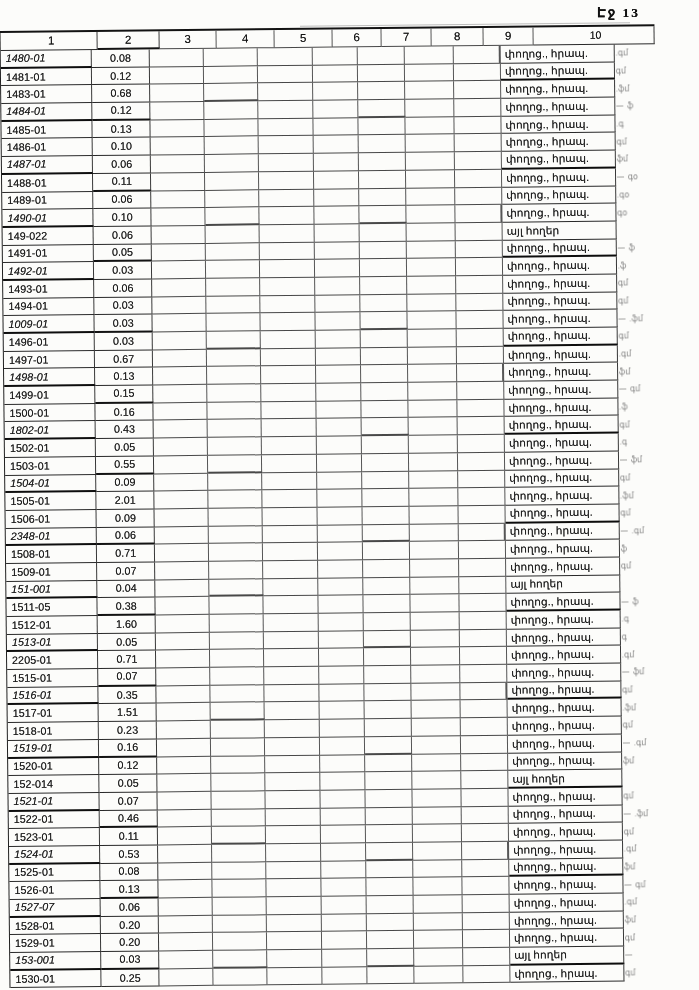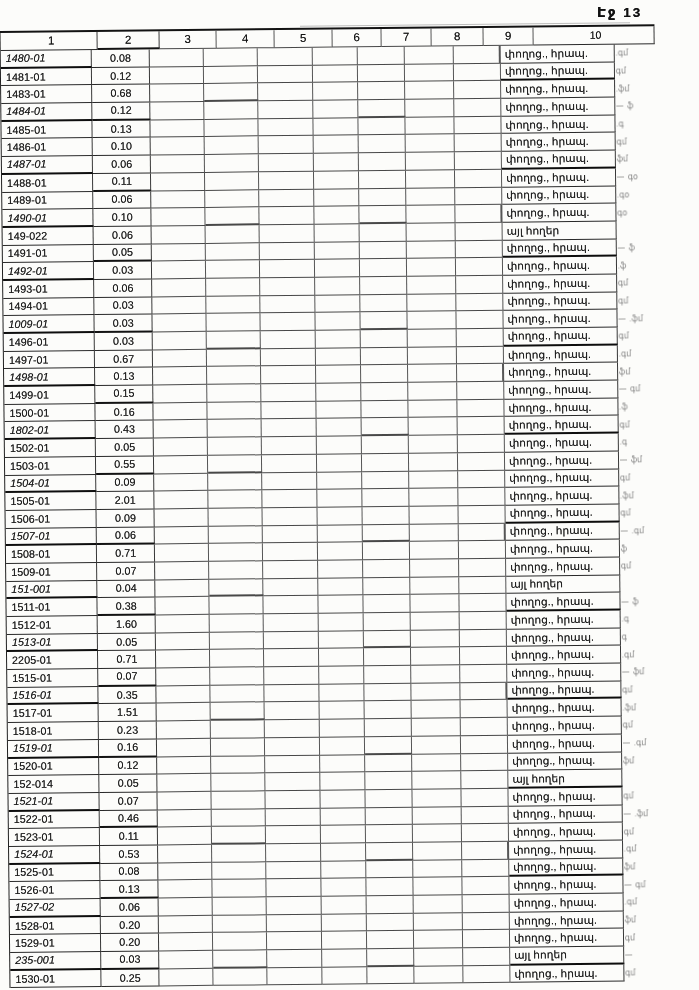--- a/index.html
+++ b/index.html
@@ -6,20 +6,21 @@
   body{
     width:699px;height:990px;overflow:hidden;position:relative;
     background:#fcfcfa;
     font-family:"Liberation Sans","DejaVu Sans",sans-serif;
     color:#1e1e1e;
   }
   .page-label{
     position:absolute;left:597px;top:4px;
     font-size:13.5px;font-weight:bold;letter-spacing:2px;color:#111;
     text-shadow:0 0 0.6px rgba(0,0,0,0.8);
+    font-family:Liberation Serif, serif;
   }
   .scan-wrap{
     position:absolute;left:4px;top:31px;
     transform:rotate(-0.6deg);
     transform-origin:0 45%;
   }
   .tbl{
     border-top:2px solid #161616;
     border-left:1.5px solid #242424;
     width:654px;
@@ -439,21 +440,21 @@
           <div class="cell c4"></div>
           <div class="cell c5"></div>
           <div class="cell c6"></div>
           <div class="cell c7"></div>
           <div class="cell c8"></div>
           <div class="cell c9"></div>
           <div class="cell c10">փողոց., հրապ.</div>
           <div class="mark">գմ</div>
         </div>
         <div class="row">
-          <div class="cell c1">1507-01</div>
+          <div class="cell c1">2348-01</div>
           <div class="cell c2">0.06</div>
           <div class="cell c3"></div>
           <div class="cell c4"></div>
           <div class="cell c5"></div>
           <div class="cell c6"></div>
           <div class="cell c7"></div>
           <div class="cell c8"></div>
           <div class="cell c9"></div>
           <div class="cell c10">փողոց., հրապ.</div>
           <div class="mark">.գմ</div>
@@ -491,21 +492,21 @@
           <div class="cell c4"></div>
           <div class="cell c5"></div>
           <div class="cell c6"></div>
           <div class="cell c7"></div>
           <div class="cell c8"></div>
           <div class="cell c9"></div>
           <div class="cell c10">այլ հողեր</div>
           <div class="mark"></div>
         </div>
         <div class="row">
-          <div class="cell c1">1511-01</div>
+          <div class="cell c1">1511-05</div>
           <div class="cell c2">0.38</div>
           <div class="cell c3"></div>
           <div class="cell c4"></div>
           <div class="cell c5"></div>
           <div class="cell c6"></div>
           <div class="cell c7"></div>
           <div class="cell c8"></div>
           <div class="cell c9"></div>
           <div class="cell c10">փողոց., հրապ.</div>
           <div class="mark">ֆ</div>
@@ -712,21 +713,21 @@
           <div class="cell c4"></div>
           <div class="cell c5"></div>
           <div class="cell c6"></div>
           <div class="cell c7"></div>
           <div class="cell c8"></div>
           <div class="cell c9"></div>
           <div class="cell c10">փողոց., հրապ.</div>
           <div class="mark">գմ</div>
         </div>
         <div class="row">
-          <div class="cell c1">1527-02</div>
+          <div class="cell c1">1527-07</div>
           <div class="cell c2">0.06</div>
           <div class="cell c3"></div>
           <div class="cell c4"></div>
           <div class="cell c5"></div>
           <div class="cell c6"></div>
           <div class="cell c7"></div>
           <div class="cell c8"></div>
           <div class="cell c9"></div>
           <div class="cell c10">փողոց., հրապ.</div>
           <div class="mark">.գմ</div>
@@ -751,21 +752,21 @@
           <div class="cell c4"></div>
           <div class="cell c5"></div>
           <div class="cell c6"></div>
           <div class="cell c7"></div>
           <div class="cell c8"></div>
           <div class="cell c9"></div>
           <div class="cell c10">փողոց., հրապ.</div>
           <div class="mark">գմ</div>
         </div>
         <div class="row">
-          <div class="cell c1">235-001</div>
+          <div class="cell c1">153-001</div>
           <div class="cell c2">0.03</div>
           <div class="cell c3"></div>
           <div class="cell c4"></div>
           <div class="cell c5"></div>
           <div class="cell c6"></div>
           <div class="cell c7"></div>
           <div class="cell c8"></div>
           <div class="cell c9"></div>
           <div class="cell c10">այլ հողեր</div>
           <div class="mark"></div>

